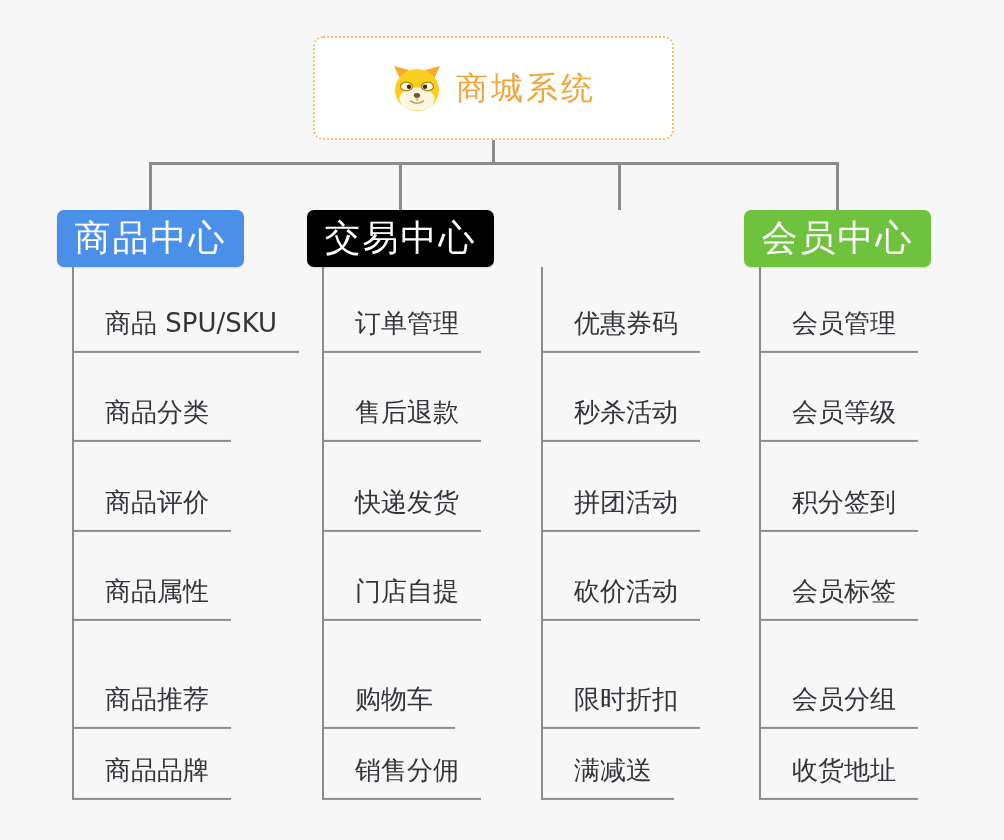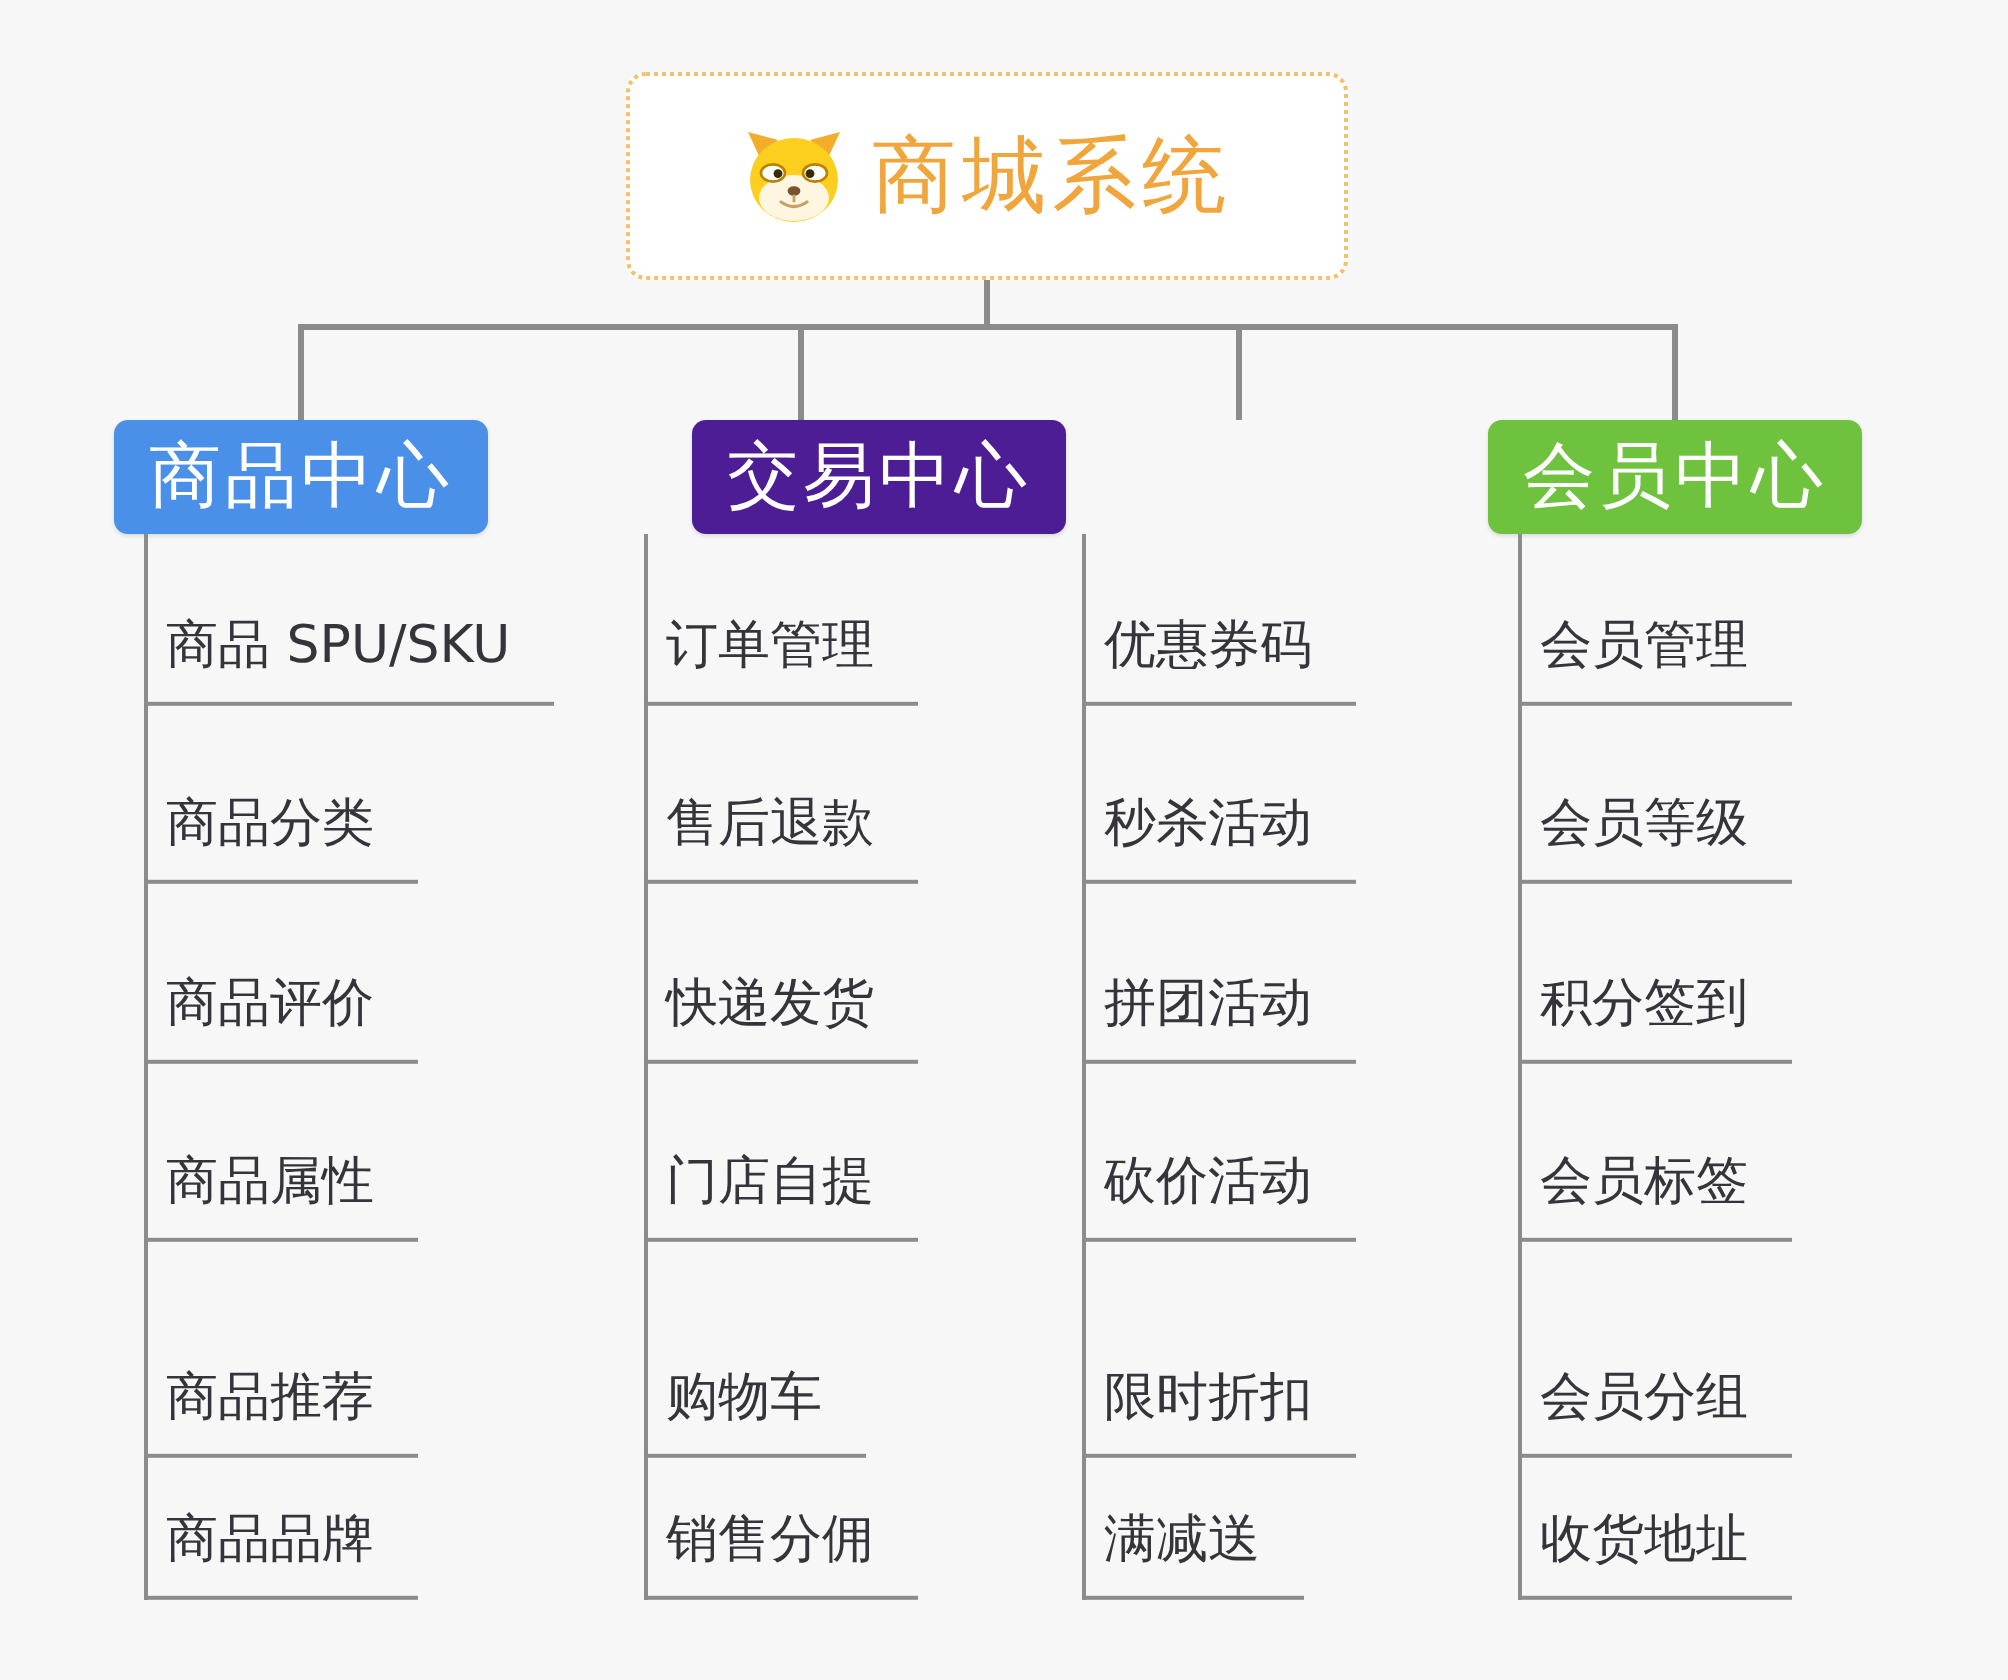--- a/index.html
+++ b/index.html
@@ -6,21 +6,21 @@
   .canvas{
     position:relative;width:1004px;height:840px;background:#F7F7F7;
     font-family:"DejaVu Sans","Liberation Sans",sans-serif;overflow:hidden;
   }
   
   .root{
     position:absolute;left:313px;top:36px;width:361px;height:104px;
     background:#FFFFFF;border:2px dotted #F3C06B;border-radius:10px;
     box-sizing:border-box;display:flex;align-items:center;justify-content:center;gap:13px;
   }
-  .root-title{font-size:42px;letter-spacing:3px;color:#F0A63C;line-height:1}
+  .root-title{font-size:32px;letter-spacing:3px;color:#F0A63C;line-height:1}
   .doge{display:flex;align-items:center}
   
   .line{position:absolute;background:#8C8C8C}
   .stem{left:492px;top:140px;width:3px;height:25px}
   .bus{left:149px;top:162px;width:690px;height:3px}
   .drop{top:164px;width:3px;height:46px}
   .d1{left:149px}.d2{left:399px}.d3{left:618px}.d4{left:836px}
   
   .branch{position:absolute;top:210px;width:255px;height:615px}
   .b1{left:57px}.b2{left:307px}.b3{left:526px}.b4{left:744px}
@@ -28,21 +28,21 @@
     position:absolute;left:0;top:0;width:187px;height:57px;border-radius:7px;
     color:#FFFFFF;font-size:36px;letter-spacing:2px;
     display:flex;align-items:center;justify-content:center;
     box-shadow:0 1px 2px rgba(0,0,0,0.12);cursor:pointer;
   }
   .spine{position:absolute;left:15px;top:57px;width:2px;height:533px;background:#8C8C8C}
   .item{
     position:absolute;left:15px;transform:translateY(-100%);
     white-space:nowrap;width:max-content;
     font-size:26px;color:#34343B;line-height:1.35;
-    padding:0 22px 10px 11px;border-bottom:2px solid #8C8C8C;cursor:pointer;
+    padding:0 22px 10px 33px;border-bottom:2px solid #8C8C8C;cursor:pointer;
   }
   .r1{top:143px}.r2{top:232px}.r3{top:322px}.r4{top:411px}.r5{top:519px}.r6{top:590px}
 </style>
 </head>
 <body>
 
 <div class="canvas" style="background-color: rgb(247, 247, 247);">
 
   <div class="root" style="border-color: rgb(243, 192, 107);">
     <span class="doge">
@@ -75,21 +75,21 @@
     <div class="spine" style="background-color: rgb(140, 140, 140);"></div>
     <div class="item r1">商品 SPU/SKU</div>
     <div class="item r2">商品分类</div>
     <div class="item r3">商品评价</div>
     <div class="item r4">商品属性</div>
     <div class="item r5">商品推荐</div>
     <div class="item r6">商品品牌</div>
   </div>
 
   <div class="branch b2">
-    <div class="bhead" style="background-color: #4c1d95; margin-left: 39px;">交易中心</div>
+    <div class="bhead" style="background-color: #000000;">交易中心</div>
     <div class="spine" style="background-color: rgb(140, 140, 140);"></div>
     <div class="item r1">订单管理</div>
     <div class="item r2">售后退款</div>
     <div class="item r3">快递发货</div>
     <div class="item r4">门店自提</div>
     <div class="item r5">购物车</div>
     <div class="item r6">销售分佣</div>
   </div>
 
   <div class="branch b3">

